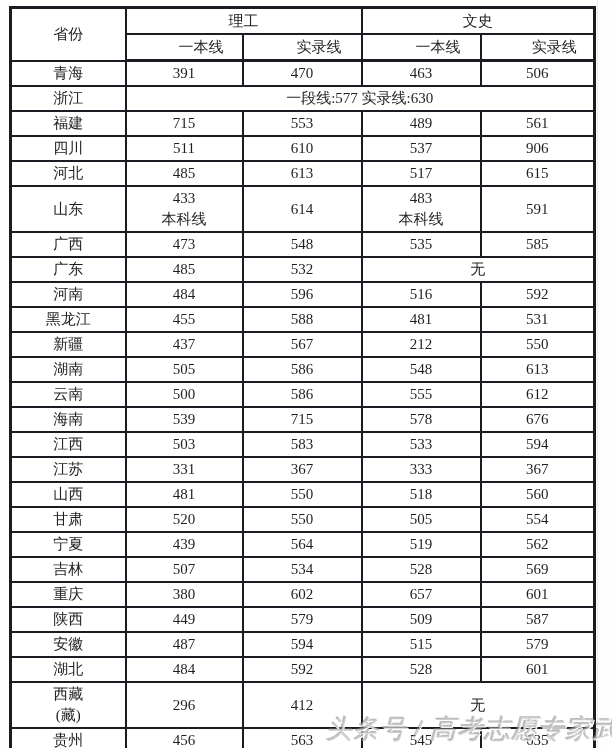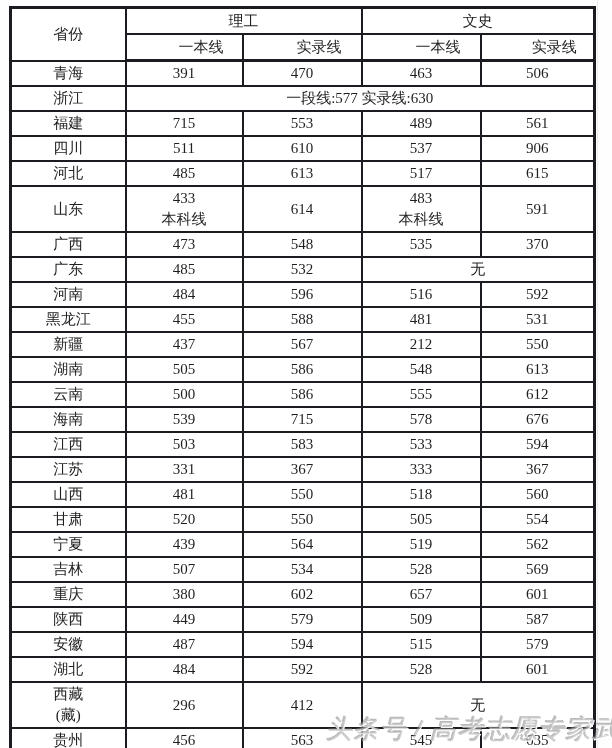--- a/index.html
+++ b/index.html
@@ -125,21 +125,21 @@
           <td>614</td>
           <td>483
 本科线</td>
           <td>591</td>
         </tr>
         <tr>
           <td>广西</td>
           <td>473</td>
           <td>548</td>
           <td>535</td>
-          <td>370</td>
+          <td>585</td>
         </tr>
         <tr>
           <td>广东</td>
           <td>485</td>
           <td>532</td>
           <td colspan="2">无</td>
         </tr>
         <tr>
           <td>河南</td>
           <td>484</td>

